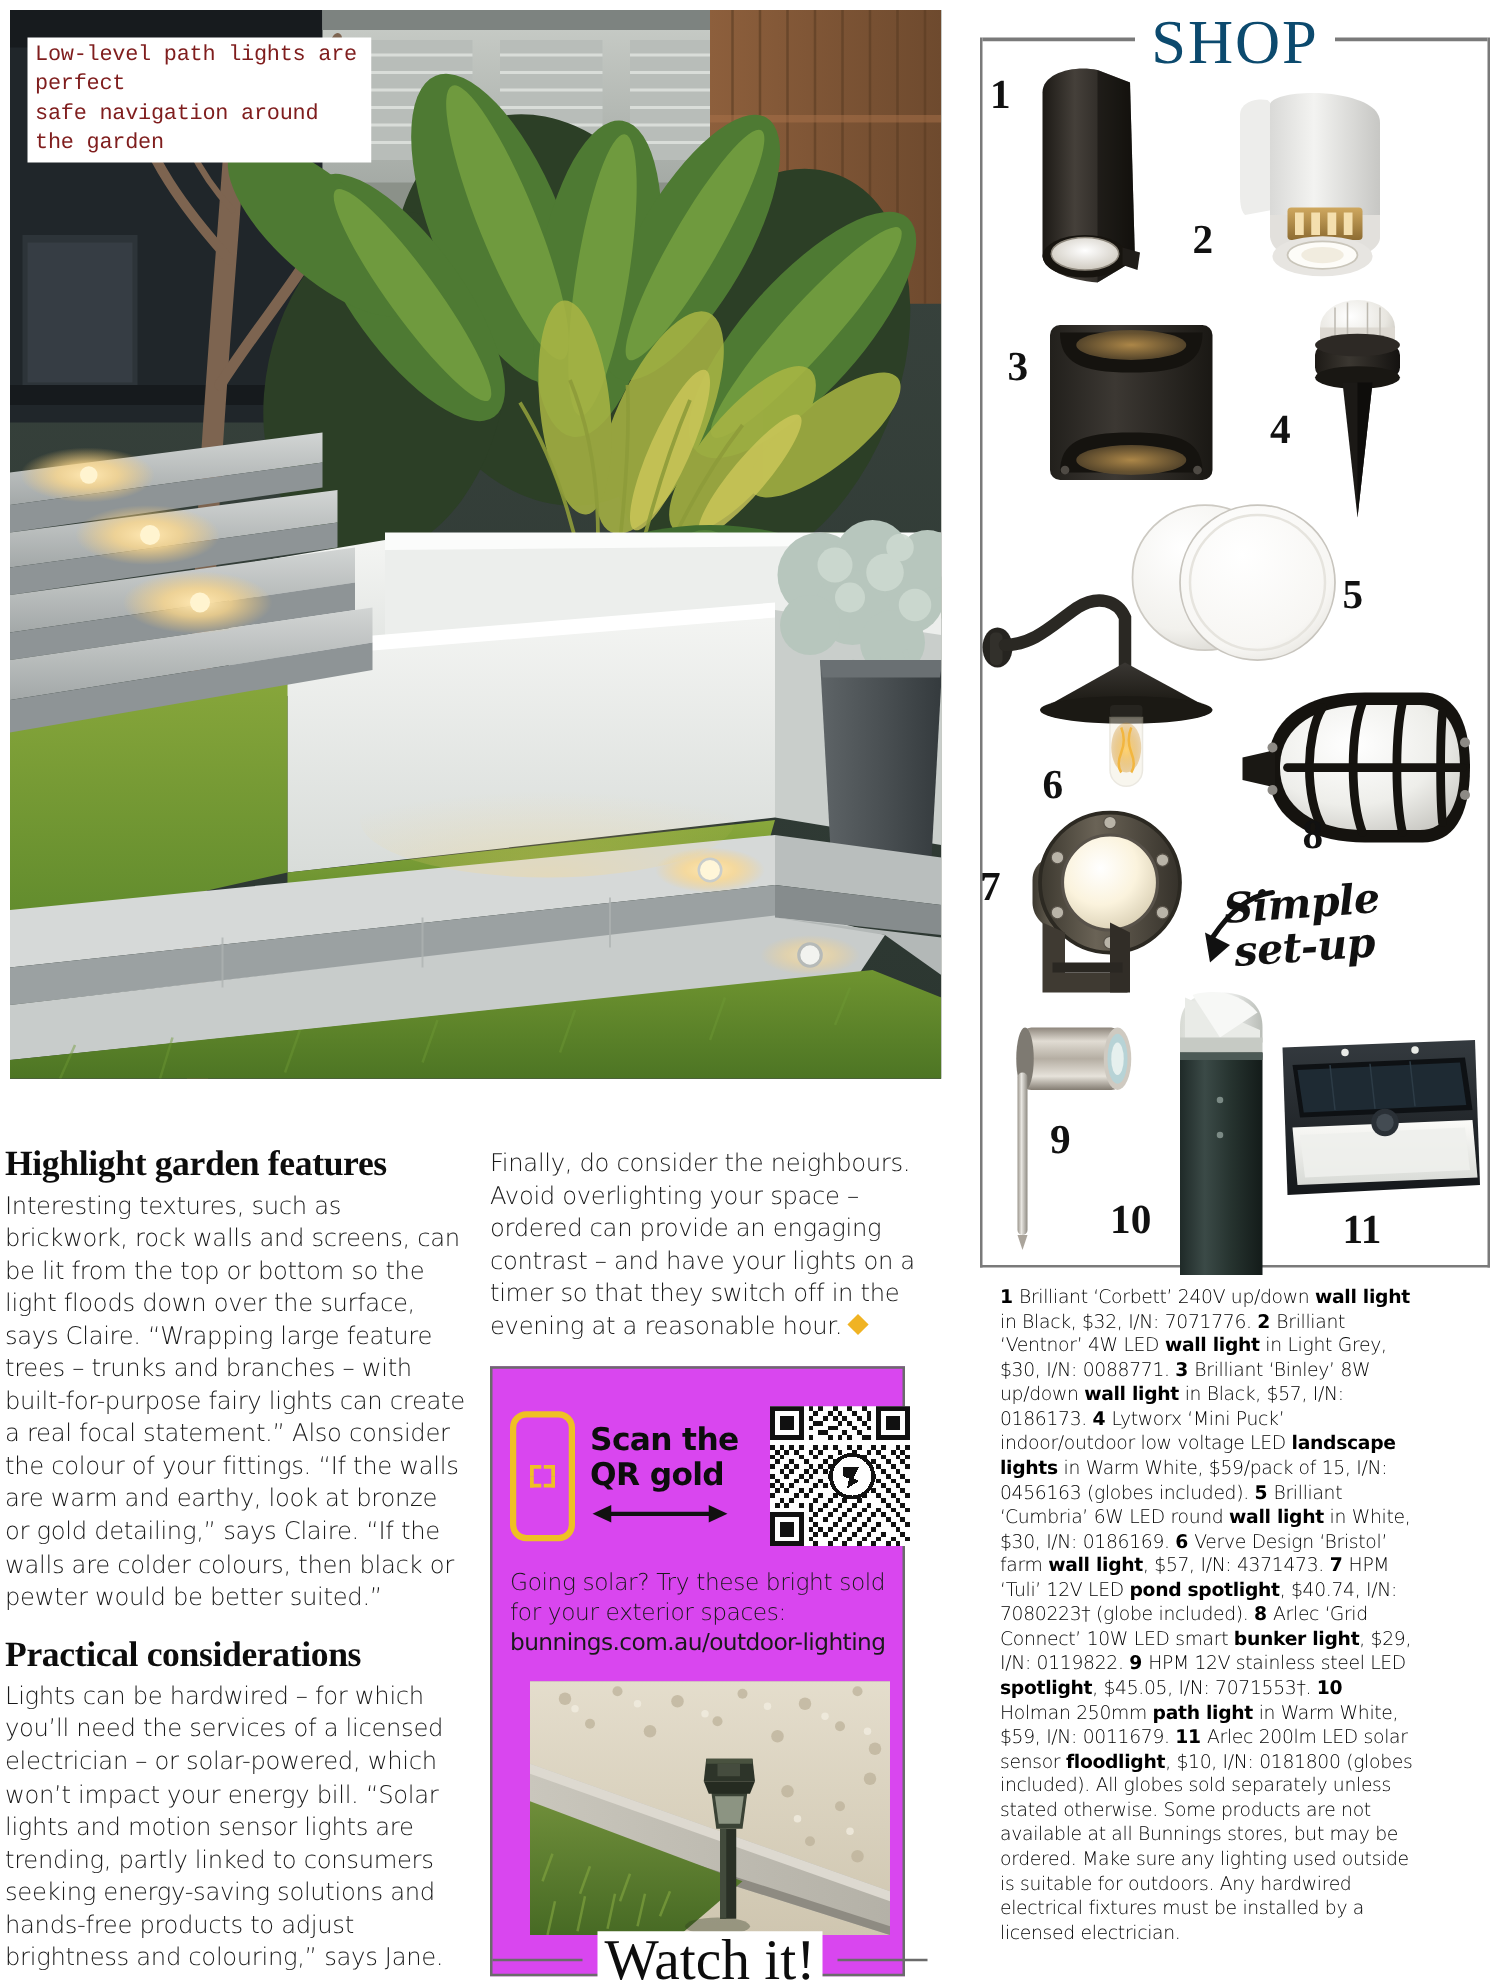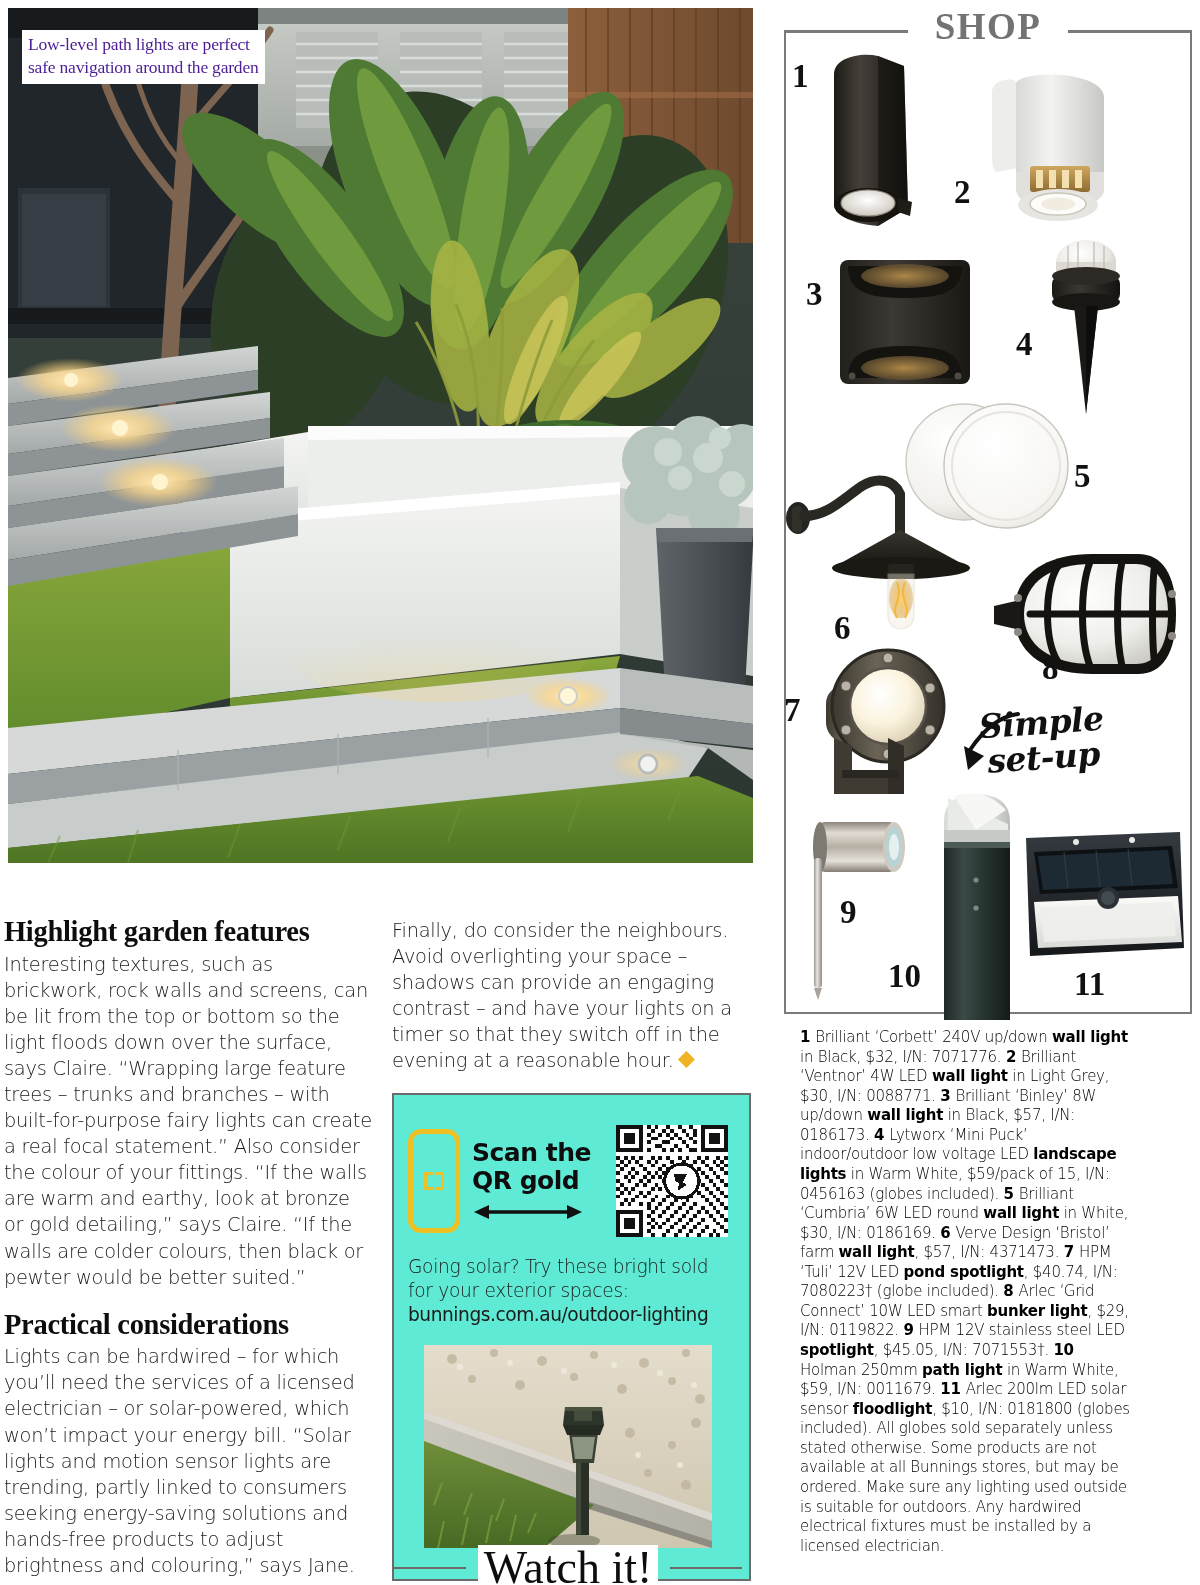--- a/index.html
+++ b/index.html
@@ -15,28 +15,28 @@
   .hero {
     position: absolute; left: 8px; top: 8px;
     width: 745px; height: 855px;
     overflow: hidden; background:#2d3a2a;
   }
   .hero-svg { display:block; width:100%; height:100%; }
 
   .hero-caption {
     position: absolute; left: 14px; top: 22px;
     background: #ffffff;
-    color: #4c1d95;
+    color: #7f1d1d;
     font-size: 17.5px;
     line-height: 1.33;
     letter-spacing: -0.2px;
     font-weight: 500;
     padding: 3px 6px 4px 6px;
     max-width: 275px;
-    font-family: Liberation Serif, serif;
+    font-family: Liberation Mono, monospace;
   }
   .hero-caption span { display:block; }
 
   
   .col { position: absolute; font-family: "DejaVu Sans", sans-serif; margin-top: 20px; }
   .col-1 { left: 4px; top: 898px; width: 368px; }
   .col-2 { left: 392px; top: 898px; width: 348px; }
 
   h2.sec {
     font-family: "Liberation Serif", serif;
@@ -59,23 +59,23 @@
     display: inline-block;
     width: 12px; height: 12px;
     background: #f0b323;
     transform: rotate(45deg) translateY(-2px);
     margin-left: 5px;
   }
 
   
   .watchbox {
     position: absolute; left: 392px; top: 1093px;
-    width: 359px; height: 488px;
+    width: 332px; height: 488px;
     border: 2.5px solid #6b6b6b;
-    background: #5eead4;
+    background: #d946ef;
   }
   .watch-inner { position: relative; width:100%; height:100%; }
 
   .scan-row {
     position: absolute; left: 14px; top: 22px;
     width: 320px; height: 128px;
     display: flex; align-items: center;
   }
   .phone-ico {
     width: 52px; height: 104px;
@@ -139,23 +139,23 @@
   }
   .shop-border::before, .shop-border::after {
     content:""; position:absolute; top:0; height:2.5px; background:#7a7a7a;
   }
   .shop-border::before { left:0; width:122px; }
   .shop-border::after  { right:0; width:122px; }
   .shop-title {
     position:absolute; left:0; top:0; width:100%;
     text-align:center;
     font-family:"Liberation Serif", serif;
-    font-weight: bold;
-    font-size: 37px; line-height: 1; letter-spacing: 1.5px;
-    color:#737373;
+    font-weight: normal;
+    font-size: 50px; line-height: 1; letter-spacing: 1.5px;
+    color:#0c4a6e;
   }
 
   .prod { position:absolute; }
   .num {
     position:absolute;
     font-family:"Liberation Serif", serif;
     font-weight: bold;
     font-size: 33px; line-height:1; color:#111;
   }
 
@@ -434,21 +434,21 @@
   </div>
 
   <div class="col col-1">
     <h2 class="sec">Highlight garden features</h2>
     <p class="body">Interesting textures, such as brickwork, rock walls and screens, can be lit from the top or bottom so the light floods down over the surface, says Claire. “Wrapping large feature trees – trunks and branches – with built-for-purpose fairy lights can create a real focal statement.” Also consider the colour of your fittings. “If the walls are warm and earthy, look at bronze or gold detailing,” says Claire. “If the walls are colder colours, then black or pewter would be better suited.”</p>
     <h2 class="sec">Practical considerations</h2>
     <p class="body">Lights can be hardwired – for which you’ll need the services of a licensed electrician – or solar-powered, which won’t impact your energy bill. “Solar lights and motion sensor lights are trending, partly linked to consumers seeking energy-saving solutions and hands-free products to adjust brightness and colouring,” says Jane.</p>
   </div>
 
   <div class="col col-2">
-    <p class="body"><span>Finally, do consider the neighbours. Avoid overlighting your space – shadows can provide an engaging contrast – and have your lights on a timer so that they switch off in the evening at a reasonable hour.</span><span class="diamond"></span></p>
+    <p class="body"><span>Finally, do consider the neighbours. Avoid overlighting your space – ordered can provide an engaging contrast – and have your lights on a timer so that they switch off in the evening at a reasonable hour.</span><span class="diamond"></span></p>
   </div>
 
   <div class="watchbox">
     <div class="watch-inner">
 
       <div class="scan-row">
         <div class="phone-ico">
           <i class="tl"></i>
             <i class="tr"></i>
             <i class="bl"></i>

